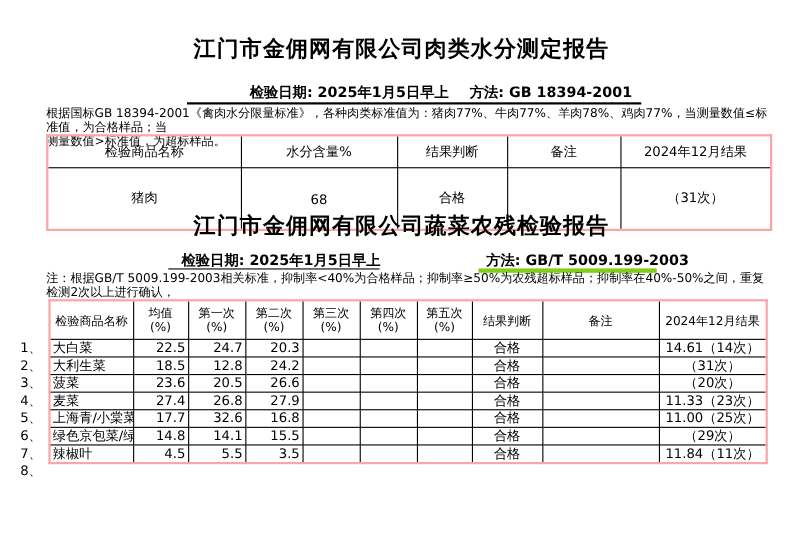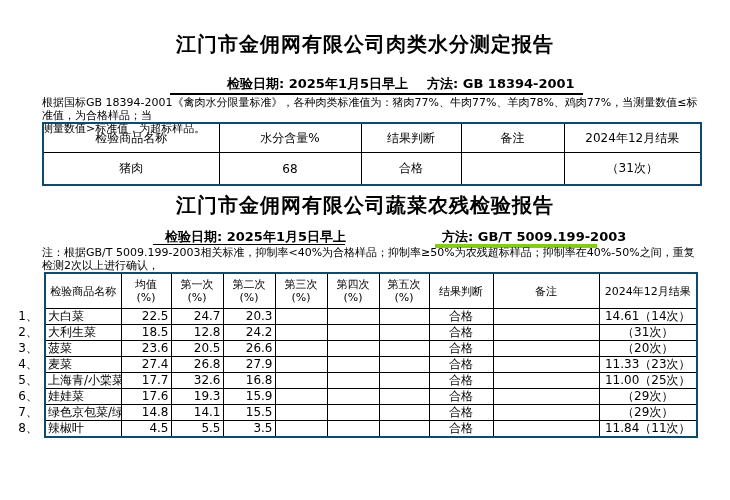--- a/index.html
+++ b/index.html
@@ -14,25 +14,25 @@
   .sub1 .s-date{position:absolute;left:57px;top:2px;}
   .sub1 .s-method{position:absolute;left:257px;top:2px;}
   .sub2a{left:153px;top:227px;width:192px;height:17px;border-bottom:1px solid #000;}
   .sub2a .s-date{position:absolute;left:12px;top:1px;}
   .sub2b{left:435px;top:227px;width:162px;height:17px;border-bottom:4px solid #84cc16;}
   .sub2b .s-method{position:absolute;left:7px;top:1px;}
   .note{position:absolute;left:42px;width:660px;font-size:11px;line-height:13px;}
   .note1{top:96px;}
   .note2{top:246px;}
   .tbl{position:absolute;border-collapse:collapse;table-layout:fixed;
-       border:2px solid #0c4a6e;}
+       border:2px solid #fca5a5;}
   .tbl th,.tbl td{border:1px solid #000;font-weight:400;overflow:hidden;}
   .tbl1{left:42px;top:122px;width:658px;}
   .tbl1 th{height:28px;font-size:12px;text-align:center;padding:0 2px;}
-  .tbl1 td{height:23px;font-size:12px;text-align:center;padding:4px 2px;}
+  .tbl1 td{height:23px;font-size:12px;text-align:center;padding:16px 2px;}
   .tbl2{left:44px;top:272px;width:652px;}
   .tbl2 th{height:34px;font-size:11px;line-height:13px;text-align:center;
            white-space:pre-line;padding:0 1px;}
   .tbl2 td{height:15px;font-size:12px;line-height:15px;padding:0 2px;}
   .tbl2 td:first-child{text-align:left;white-space:nowrap;}
   .tbl2 td:nth-child(n+2):nth-child(-n+7){text-align:right;}
   .tbl2 td:nth-child(n+8){text-align:center;}
   .gutter{position:absolute;left:8px;top:308px;width:30px;}
   .gutter div{height:16px;line-height:16px;text-align:right;font-size:12px;}
 </style>
@@ -193,32 +193,20 @@
         <td>32.6</td>
         <td>16.8</td>
         <td></td>
         <td></td>
         <td></td>
         <td>合格</td>
         <td></td>
         <td>11.00（25次）</td>
       </tr>
       <tr>
-        <td>娃娃菜</td>
-        <td>17.6</td>
-        <td>19.3</td>
-        <td>15.9</td>
-        <td></td>
-        <td></td>
-        <td></td>
-        <td>合格</td>
-        <td></td>
-        <td>（29次）</td>
-      </tr>
-      <tr>
         <td>绿色京包菜/绿包菜</td>
         <td>14.8</td>
         <td>14.1</td>
         <td>15.5</td>
         <td></td>
         <td></td>
         <td></td>
         <td>合格</td>
         <td></td>
         <td>（29次）</td>

